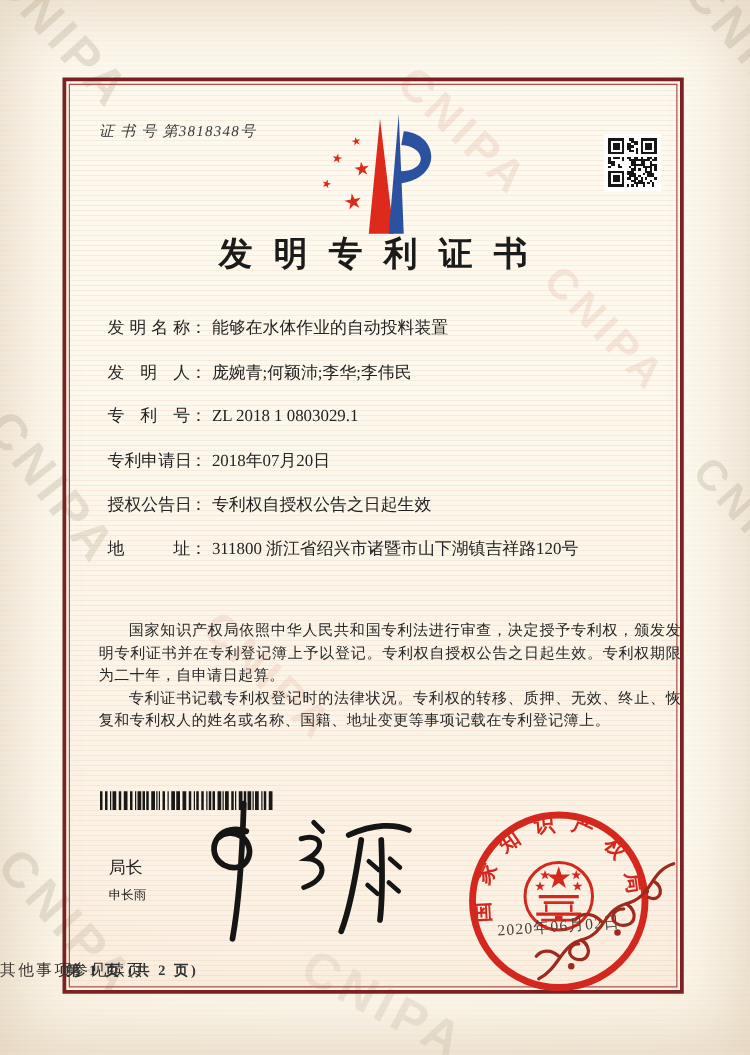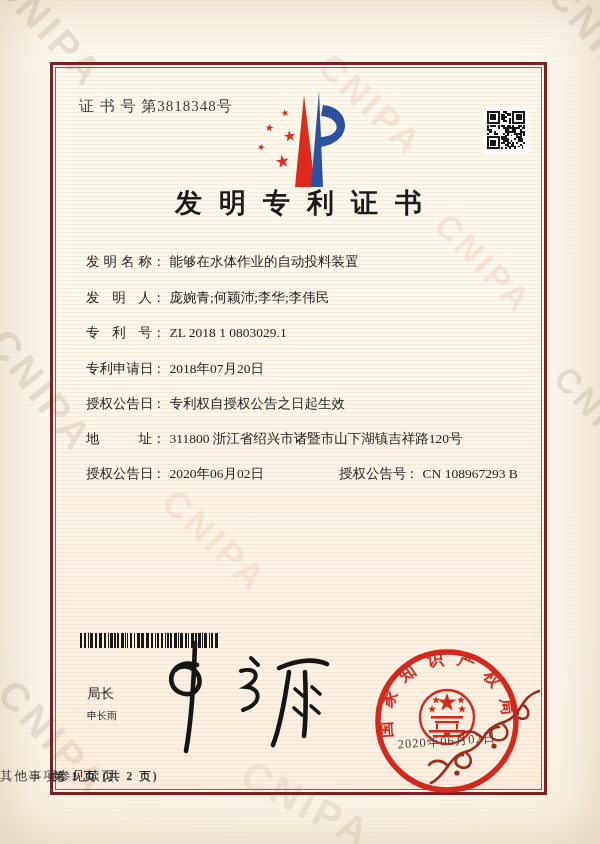--- a/index.html
+++ b/index.html
@@ -42,21 +42,21 @@
     border:3px solid #7c2022;box-sizing:border-box;
   }
   .frame-inner{
     position:absolute;inset:2px;border:1px solid #a8554e;
     background:
       repeating-linear-gradient(180deg, rgba(219,160,128,0.10) 0 1px, rgba(0,0,0,0) 1px 4px),
       linear-gradient(180deg, rgba(252,246,234,0) 30%, rgba(243,212,190,0.25) 100%);
     pointer-events:none;
   }
   
-  .cert-no{position:absolute;left:26px;top:32px;font-size:15px;color:#3a3a3a;letter-spacing:1px;}
+  .cert-no{position:absolute;left:26px;top:32px;font-size:12px;color:#3a3a3a;letter-spacing:1px;font-style:italic;}
   .qr{position:absolute;left:430px;top:42px;width:46px;height:46px;background:#fff;}
   .logo{position:absolute;left:204px;top:26px;width:95px;height:98px;}
   .logo .star{position:absolute;color:#de2a1c;line-height:1;}
   .logo .s1{left:24px;top:18px;font-size:9px;transform:rotate(-12deg);}
   .logo .s2{left:8px;top:32px;font-size:10px;transform:rotate(10deg);}
   .logo .s3{left:26px;top:38px;font-size:15px;transform:rotate(-8deg);}
   .logo .s4{left:0px;top:52px;font-size:9px;transform:rotate(14deg);}
   .logo .s5{left:18px;top:62px;font-size:17px;transform:rotate(-10deg);}
   .doc-title{
     position:absolute;left:0;top:120px;width:100%;text-align:center;
@@ -276,27 +276,25 @@
     </div>
     <div class="frow r4">
       <span class="flabel">专利申请日</span><span class="fcolon">：</span><span>2018年07月20日</span>
     </div>
     <div class="frow r5">
       <span class="flabel">授权公告日</span><span class="fcolon">：</span><span>专利权自授权公告之日起生效</span>
     </div>
     <div class="frow r6">
       <span class="flabel">地址</span><span class="fcolon">：</span><span>311800 浙江省绍兴市诸暨市山下湖镇吉祥路120号</span>
     </div>
-    <div class="frow r7">
-      <span class="flabel">授权公告日</span><span class="fcolon">：</span><span>2020年06月02日</span>
-      <span class="pair2">
-        <span class="flabel">授权公告号</span><span class="fcolon">：</span><span>CN 108967293 B</span>
-      </span>
-    </div>
-
+
+    <div class="paras">
+      <p>国家知识产权局依照中华人民共和国专利法进行审查，决定授予专利权，颁发发明专利证书并在专利登记簿上予以登记。专利权自授权公告之日起生效。专利权期限为二十年，自申请日起算。</p>
+      <p>专利证书记载专利权登记时的法律状况。专利权的转移、质押、无效、终止、恢复和专利权人的姓名或名称、国籍、地址变更等事项记载在专利登记簿上。</p>
+    </div>
 
     <div class="barcode" id="barcode">
         <i style="width: 2px; margin-right: 2px;"></i>
         <i style="width: 2px; margin-right: 2px;"></i>
         <i style="width: 1px; margin-right: 1px;"></i>
         <i style="width: 3px; margin-right: 2px;"></i>
         <i style="width: 2px; margin-right: 2px;"></i>
         <i style="width: 3px; margin-right: 2px;"></i>
         <i style="width: 2px; margin-right: 2px;"></i>
         <i style="width: 1px; margin-right: 1px;"></i>

